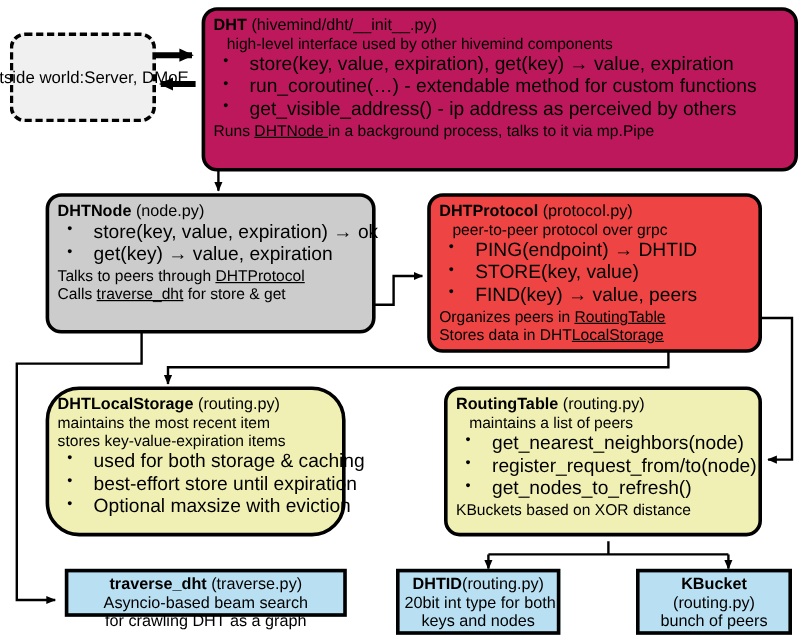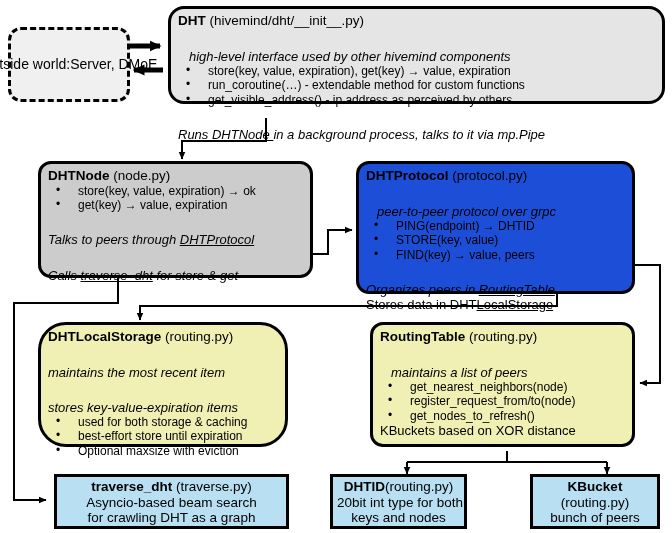--- a/index.html
+++ b/index.html
@@ -38,34 +38,32 @@
     line-height: 1.16;
   }
   .ttl {
     font-size: 13.5px;
     color: #000;
     white-space: nowrap;
   }
   .ttl b { font-weight: bold; }
   .sub {
     font-size: 13px;
-    font-style: italic;
-    color: #000;
-    white-space: nowrap;
-    margin-top: 20px;
+    color: #000;
+    white-space: nowrap;
   }
   .plain {
     font-size: 13px;
     color: #000;
     white-space: nowrap;
   }
   .indent1 { padding-left: 11px; }
   .bullets { margin: 0; padding: 0; list-style: none; }
   .bullets li {
-    font-size: 12px;
+    font-size: 16px;
     color: #000;
     white-space: nowrap;
     padding-left: 30px;
     position: relative;
     line-height: 1.2;
   }
   .bullets li::before {
     content: "\2022";
     position: absolute;
     left: 8px;
@@ -142,21 +140,21 @@
     </g>
   </svg>
 
   <div class="node dashed dashbox" style="left:8px; top:27px; width:122px; height:75px; background:#f0f0f0;">
     <div class="inner">
       <div class="plain">Outside world:</div>
       <div class="plain">Server, DMoE</div>
     </div>
   </div>
 
-  <div class="node rounded" style="left:168px; top:6px; width:497px; height:98px; background:#e5e5e5;border-radius:16px;">
+  <div class="node rounded" style="left:168px; top:6px; width:497px; height:137px; background:#be185d;">
     <div class="inner">
       <div class="ttl">
         <b>DHT</b><span> (hivemind/dht/__init__.py)</span>
       </div>
       <div class="sub indent1">high-level interface used by other hivemind components</div>
       <ul class="bullets">
         <li>store(key, value, expiration), get(key) → value, expiration</li>
         <li>run_coroutine(…) - extendable method for custom functions</li>
         <li>get_visible_address() - ip address as perceived by others</li>
       </ul>
@@ -171,21 +169,21 @@
       </div>
       <ul class="bullets">
         <li>store(key, value, expiration) → ok</li>
         <li>get(key) → value, expiration</li>
       </ul>
       <div class="sub"><span>Talks to peers through </span><span class="u">DHTProtocol</span></div>
       <div class="sub"><span>Calls </span><span class="u">traverse_dht</span><span> for store &amp; get</span></div>
     </div>
   </div>
 
-  <div class="node rounded" style="left:356px; top:161px; width:279px; height:133px; background:#1d4ed8;">
+  <div class="node rounded" style="left:356px; top:161px; width:279px; height:133px; background:#ef4444;">
     <div class="inner">
       <div class="ttl">
         <b>DHTProtocol</b><span> (protocol.py)</span>
       </div>
       <div class="sub indent1">peer-to-peer protocol over grpc</div>
       <ul class="bullets">
         <li>PING(endpoint) → DHTID</li>
         <li>STORE(key, value)</li>
         <li>FIND(key) → value, peers</li>
       </ul>
@@ -217,21 +215,21 @@
       <div class="sub indent1">maintains a list of peers</div>
       <ul class="bullets">
         <li>get_nearest_neighbors(node)</li>
         <li>register_request_from/to(node)</li>
         <li>get_nodes_to_refresh()</li>
       </ul>
       <div class="plain">KBuckets based on XOR distance</div>
     </div>
   </div>
 
-  <div class="node sharp flatbox" style="left:54px; top:474px; width:235px; height:55px; background:#b9e0f2;">
+  <div class="node sharp flatbox" style="left:54px; top:474px; width:235px; height:40px; background:#b9e0f2;">
     <div class="inner">
       <div class="ttl">
         <b>traverse_dht</b><span> (traverse.py)</span>
       </div>
       <div class="plain">Asyncio-based beam search</div>
       <div class="plain">for crawling DHT as a graph</div>
     </div>
   </div>
 
   <div class="node sharp flatbox" style="left:330px; top:474px; width:137px; height:55px; background:#b9e0f2;">

